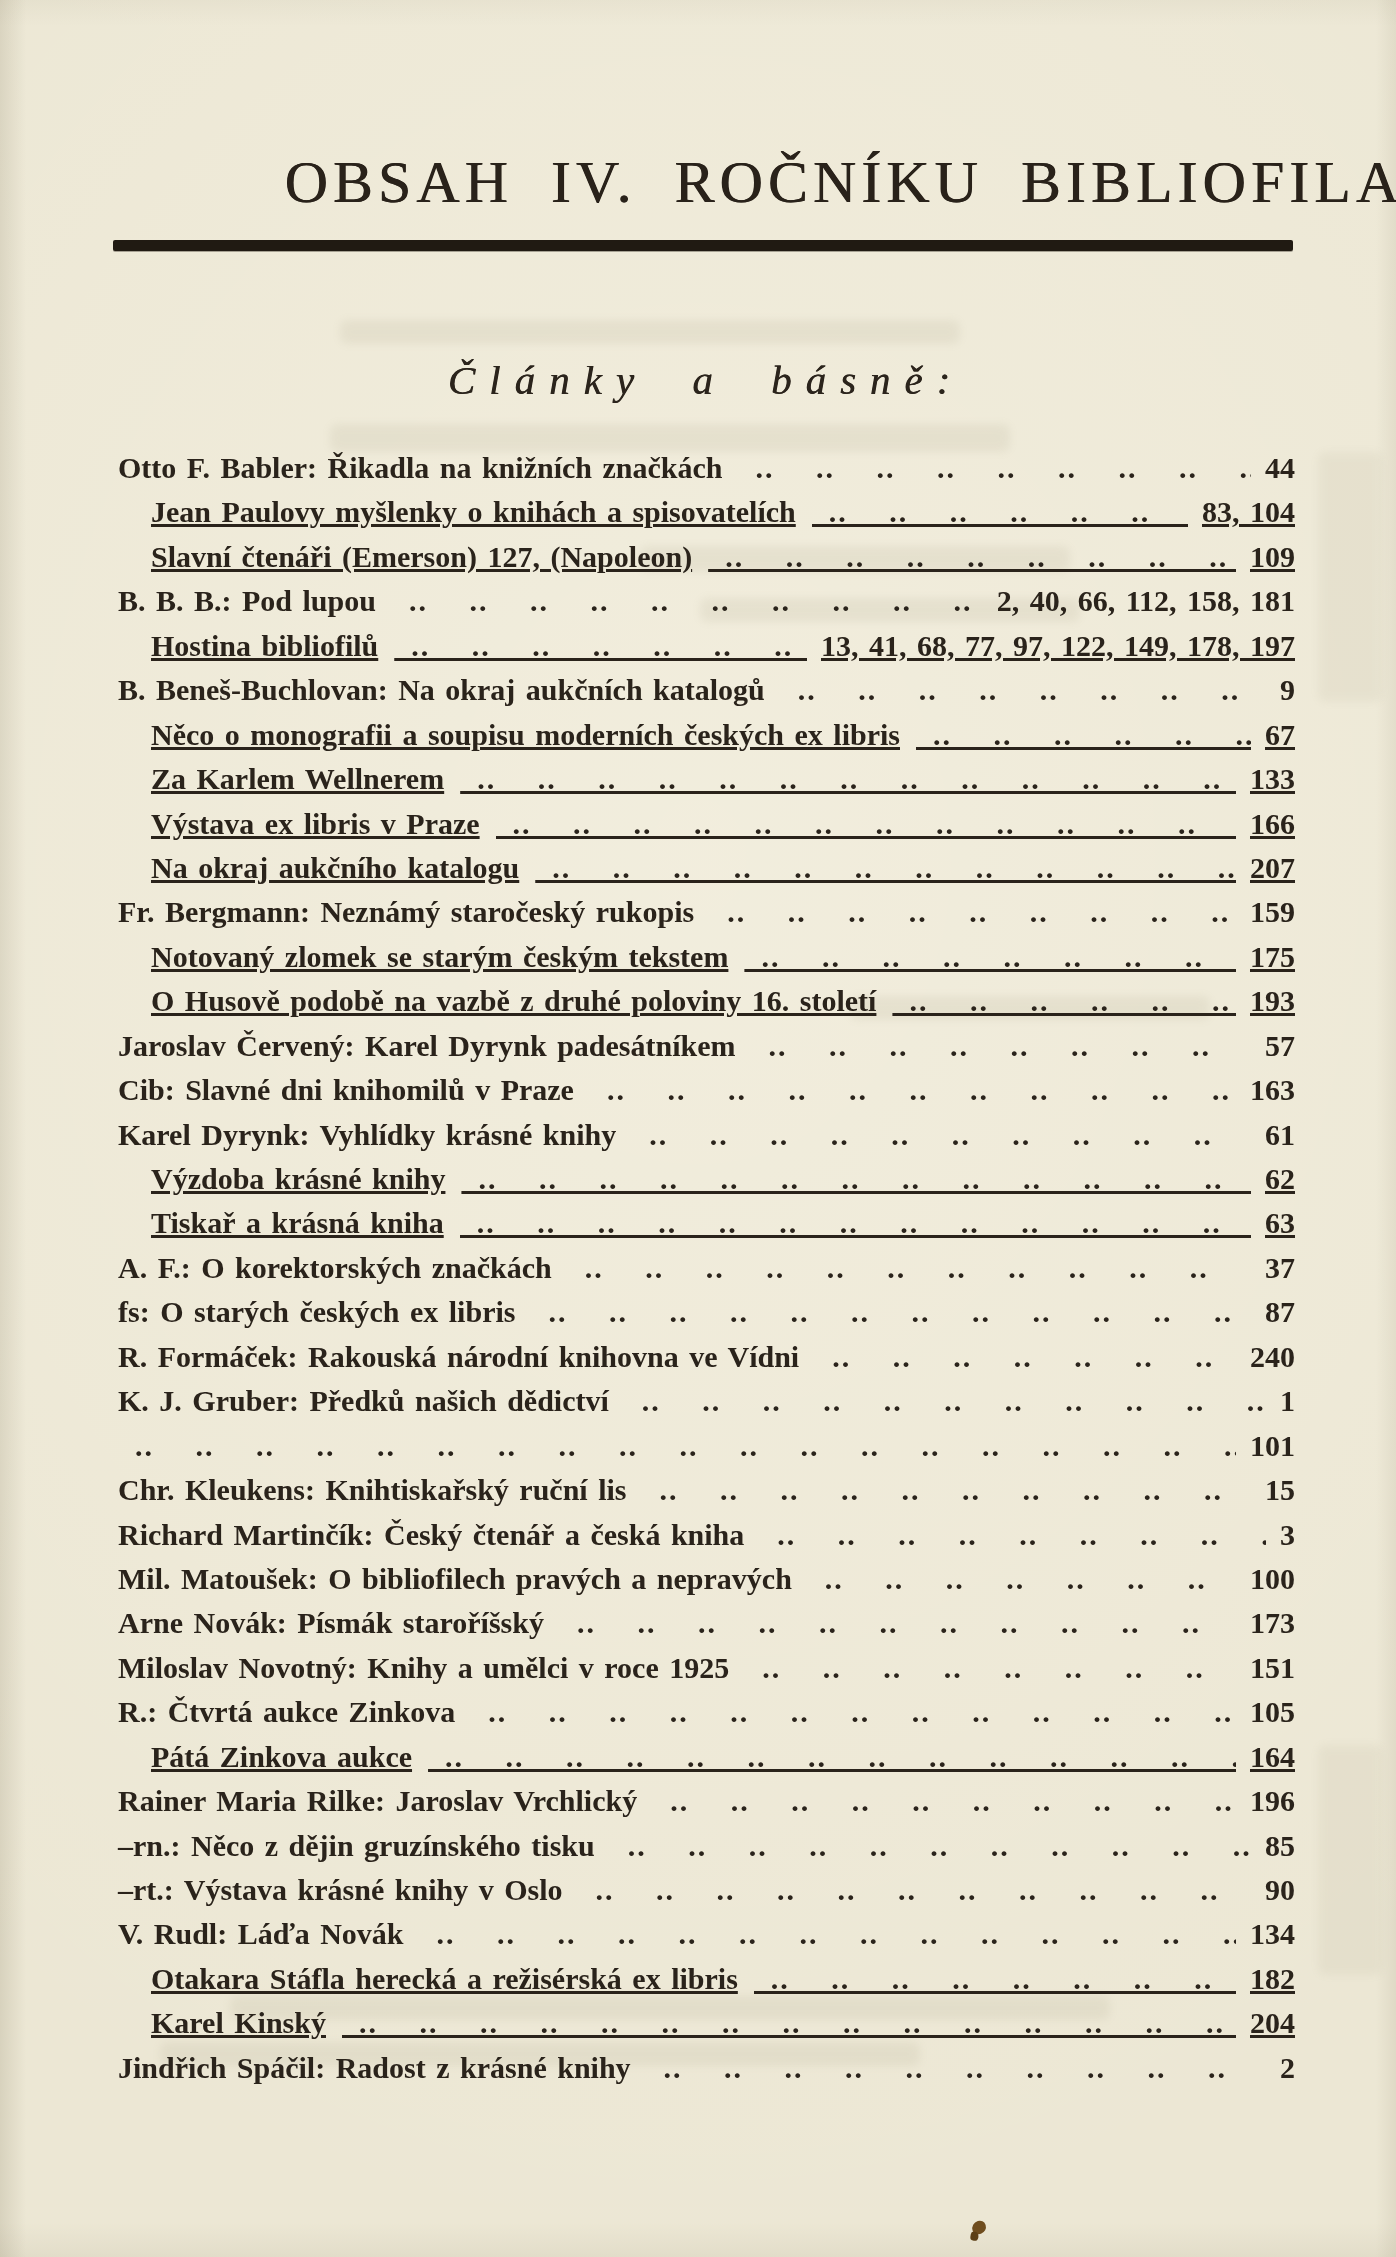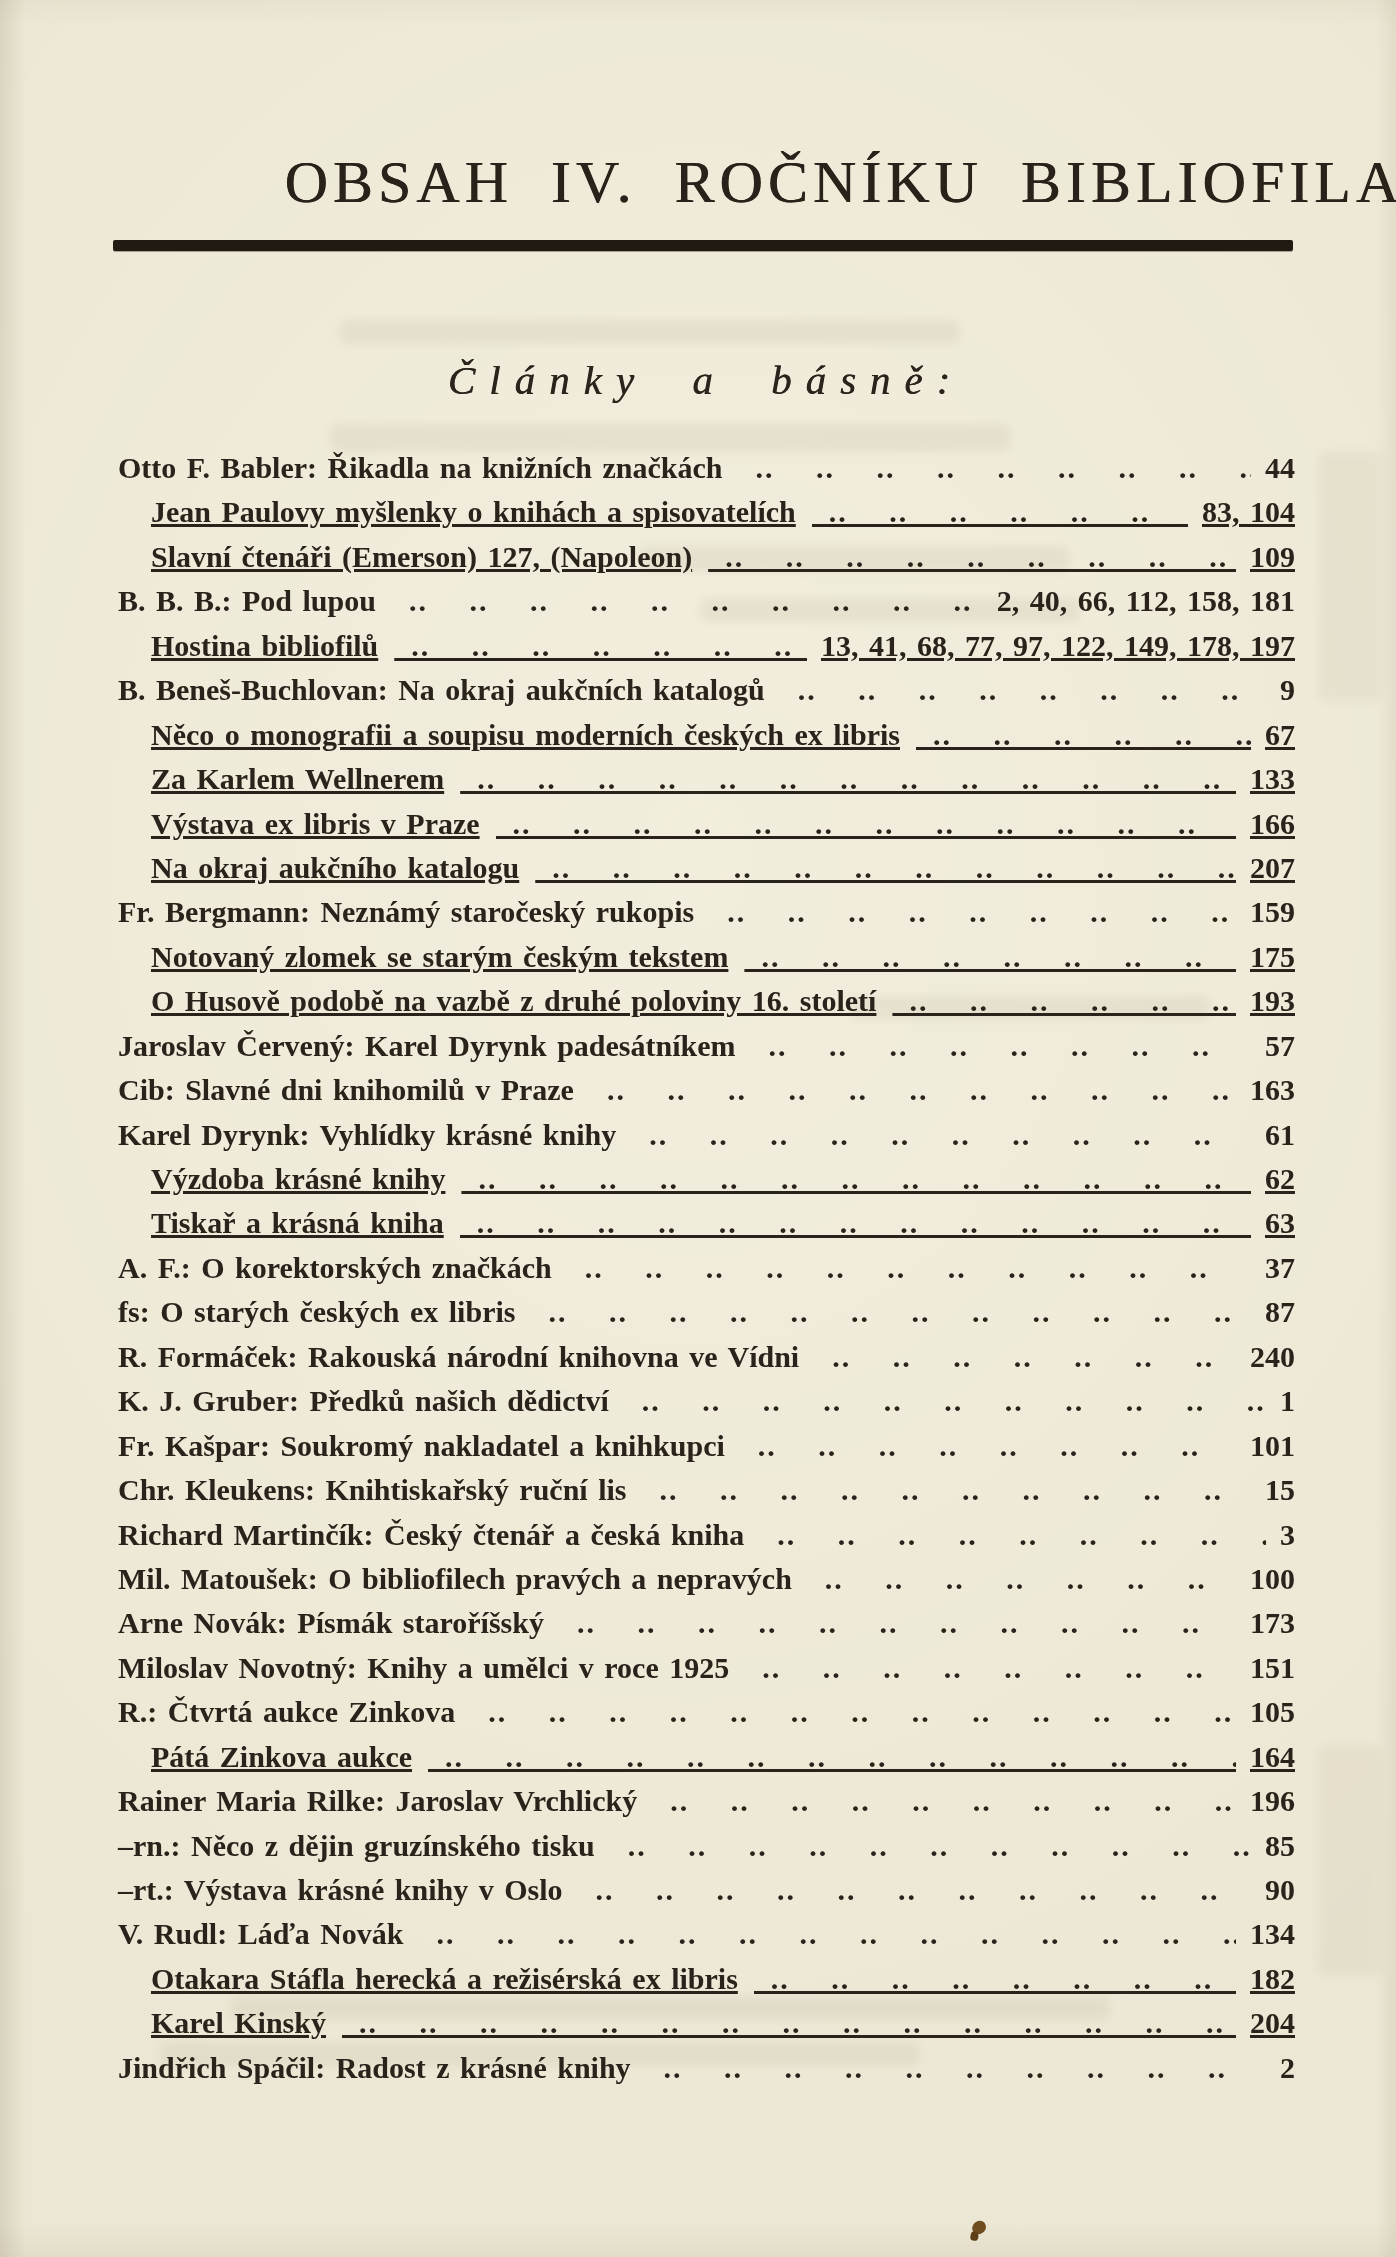--- a/index.html
+++ b/index.html
@@ -216,21 +216,20 @@
         <span class="entry-text">R. Formáček: Rakouská národní knihovna ve Vídni</span>
         <span class="leader"> ..  ..  ..  ..  ..  ..  ..  ..  ..  ..  ..  ..  ..  ..  ..  ..  ..  ..  ..  ..  ..  ..  ..  ..  ..  ..  ..  ..  ..  ..  ..  ..  ..  ..  ..  ..  ..  ..  ..  ..  </span>
         <span class="pages">240</span>
       </div>
       <div class="row">
         <span class="entry-text">K. J. Gruber: Předků našich dědictví</span>
         <span class="leader"> ..  ..  ..  ..  ..  ..  ..  ..  ..  ..  ..  ..  ..  ..  ..  ..  ..  ..  ..  ..  ..  ..  ..  ..  ..  ..  ..  ..  ..  ..  ..  ..  ..  ..  ..  ..  ..  ..  ..  ..  </span>
         <span class="pages">1</span>
       </div>
       <div class="row">
-        <span class="entry-text">Fr. Kašpar: Soukromý nakladatel a knihkupci</span>
         <span class="leader"> ..  ..  ..  ..  ..  ..  ..  ..  ..  ..  ..  ..  ..  ..  ..  ..  ..  ..  ..  ..  ..  ..  ..  ..  ..  ..  ..  ..  ..  ..  ..  ..  ..  ..  ..  ..  ..  ..  ..  ..  </span>
         <span class="pages">101</span>
       </div>
       <div class="row">
         <span class="entry-text">Chr. Kleukens: Knihtiskařský ruční lis</span>
         <span class="leader"> ..  ..  ..  ..  ..  ..  ..  ..  ..  ..  ..  ..  ..  ..  ..  ..  ..  ..  ..  ..  ..  ..  ..  ..  ..  ..  ..  ..  ..  ..  ..  ..  ..  ..  ..  ..  ..  ..  ..  ..  </span>
         <span class="pages">15</span>
       </div>
       <div class="row">
         <span class="entry-text">Richard Martinčík: Český čtenář a česká kniha</span>

